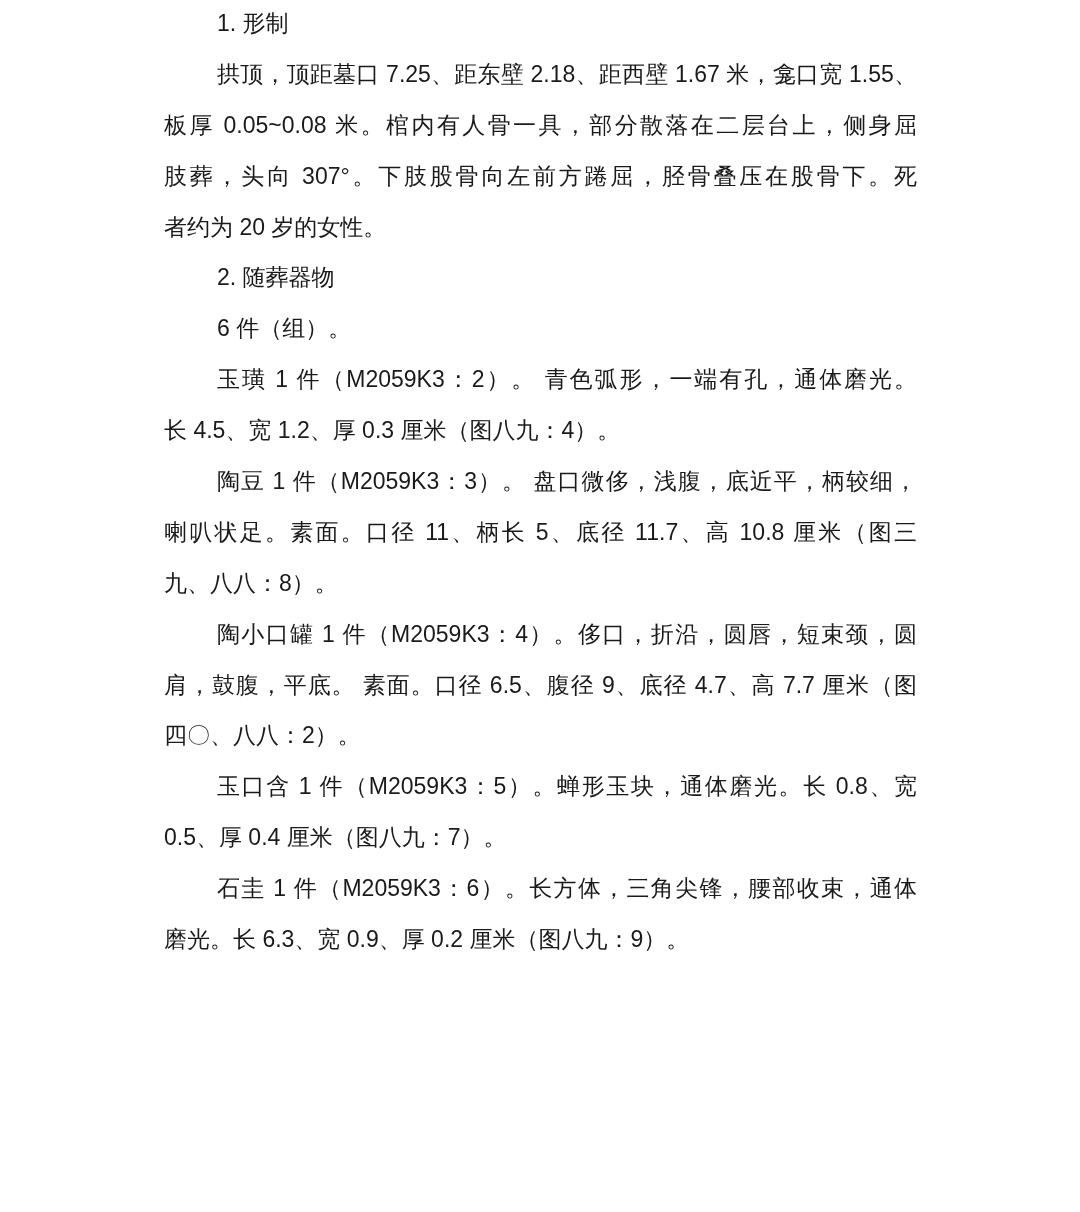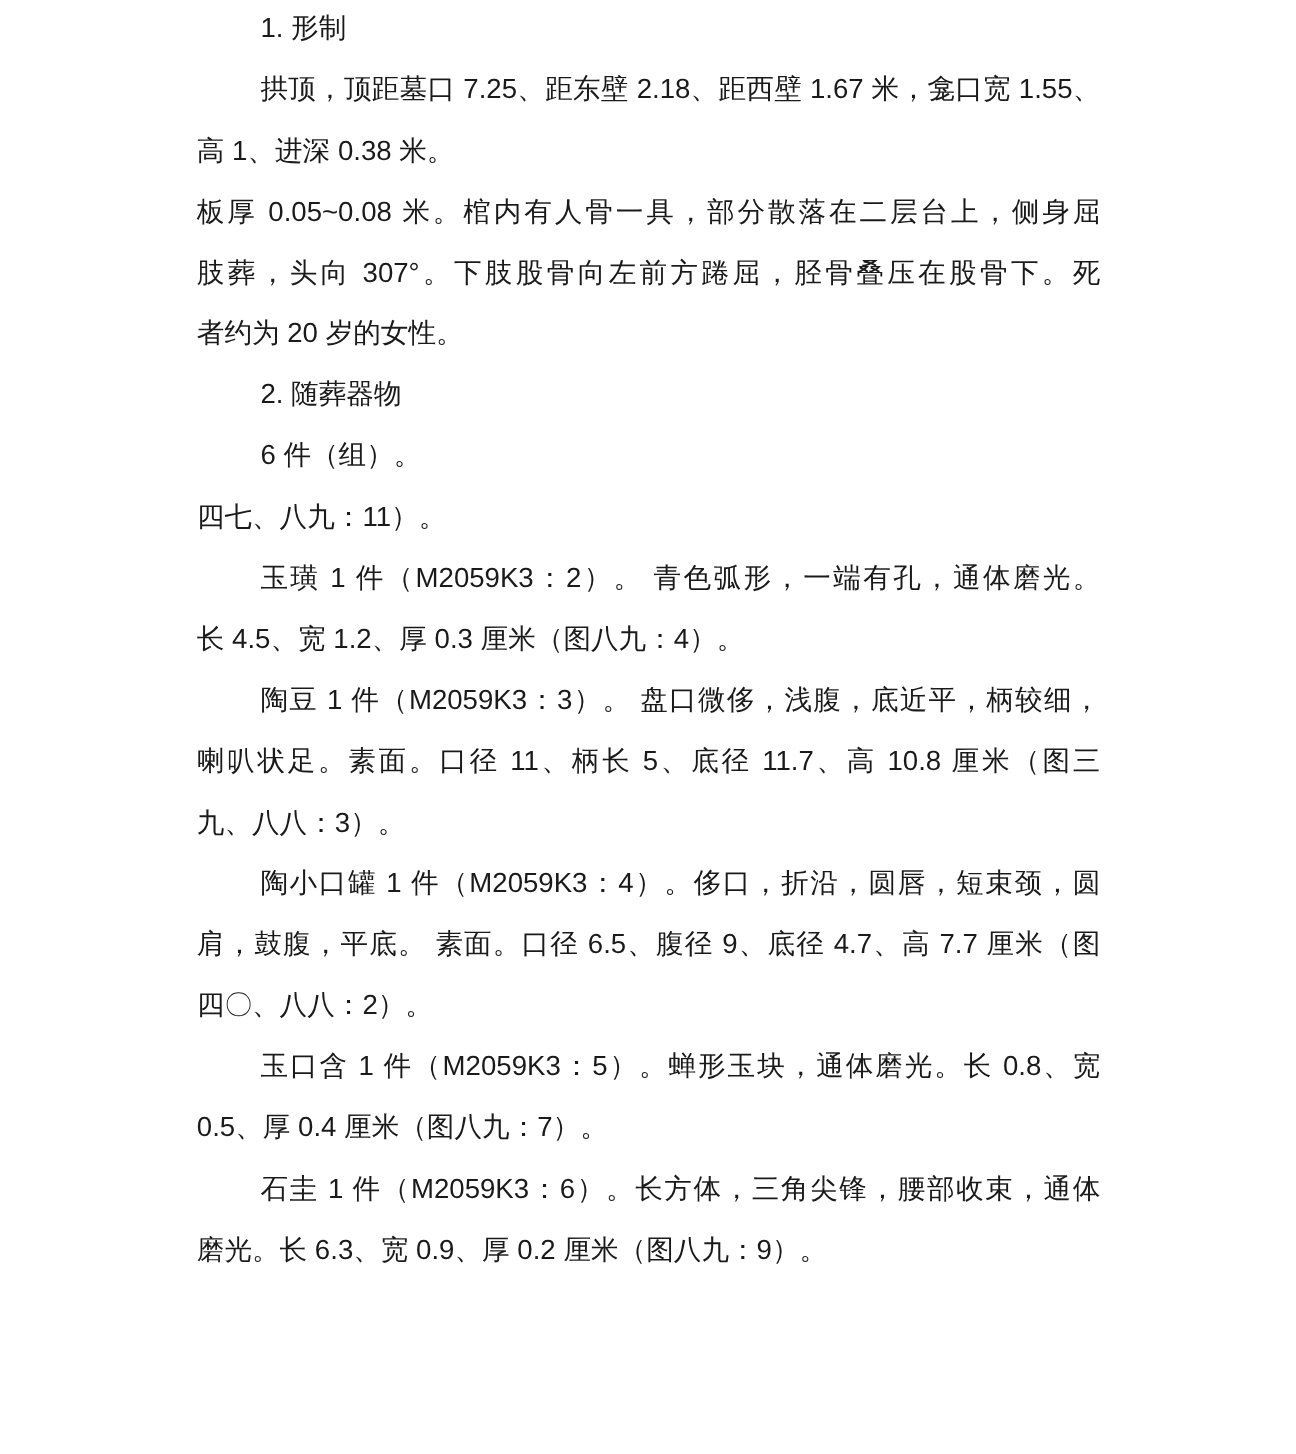--- a/index.html
+++ b/index.html
@@ -42,32 +42,30 @@
     text-align-last: justify;
   }
 </style>
 </head>
 <body>
 
 <div class="doc-page">
   <div class="text-block">
     <div class="line indent">1. 形制</div>
     <div class="line indent fill">拱顶，顶距墓口 7.25、距东壁 2.18、距西壁 1.67 米，龛口宽 1.55、</div>
-    <div class="line">高 1、进深 0.38 米。</div>
     <div class="line fill">板厚 0.05~0.08 米。棺内有人骨一具，部分散落在二层台上，侧身屈</div>
     <div class="line fill">肢葬，头向 307°。下肢股骨向左前方踡屈，胫骨叠压在股骨下。死</div>
     <div class="line">者约为 20 岁的女性。</div>
     <div class="line indent">2. 随葬器物</div>
     <div class="line indent">6 件（组）。</div>
-    <div class="line">四七、八九：11）。</div>
     <div class="line indent fill">玉璜 1 件（M2059K3：2）。 青色弧形，一端有孔，通体磨光。</div>
     <div class="line">长 4.5、宽 1.2、厚 0.3 厘米（图八九：4）。</div>
     <div class="line indent fill">陶豆 1 件（M2059K3：3）。 盘口微侈，浅腹，底近平，柄较细，</div>
     <div class="line fill">喇叭状足。素面。口径 11、柄长 5、底径 11.7、高 10.8 厘米（图三</div>
-    <div class="line">九、八八：3）。</div>
+    <div class="line">九、八八：8）。</div>
     <div class="line indent fill">陶小口罐 1 件（M2059K3：4）。侈口，折沿，圆唇，短束颈，圆</div>
     <div class="line fill">肩，鼓腹，平底。 素面。口径 6.5、腹径 9、底径 4.7、高 7.7 厘米（图</div>
     <div class="line">四〇、八八：2）。</div>
     <div class="line indent fill">玉口含 1 件（M2059K3：5）。蝉形玉块，通体磨光。长 0.8、宽</div>
     <div class="line">0.5、厚 0.4 厘米（图八九：7）。</div>
     <div class="line indent fill">石圭 1 件（M2059K3：6）。长方体，三角尖锋，腰部收束，通体</div>
     <div class="line">磨光。长 6.3、宽 0.9、厚 0.2 厘米（图八九：9）。</div>
   </div>
 </div>
 

